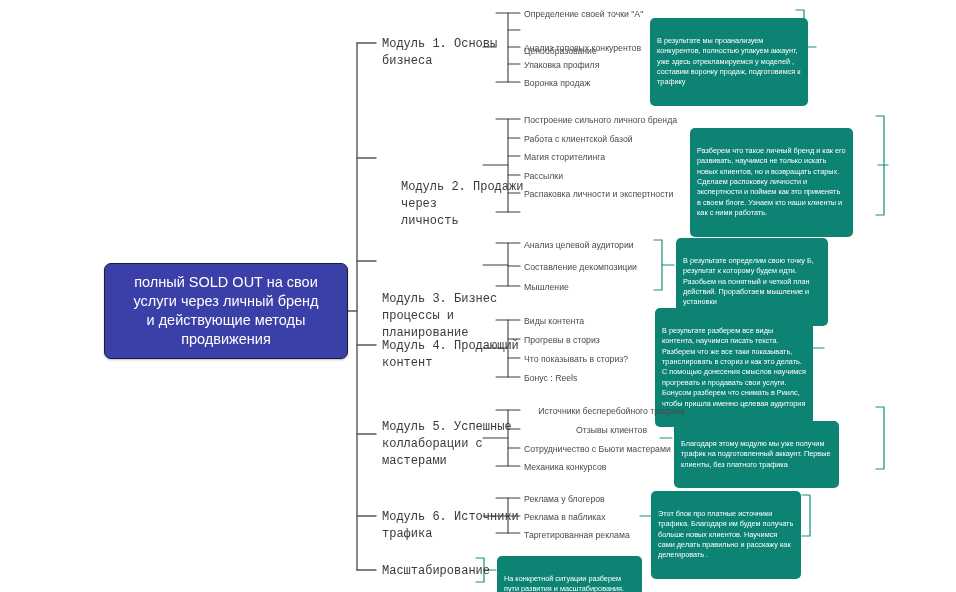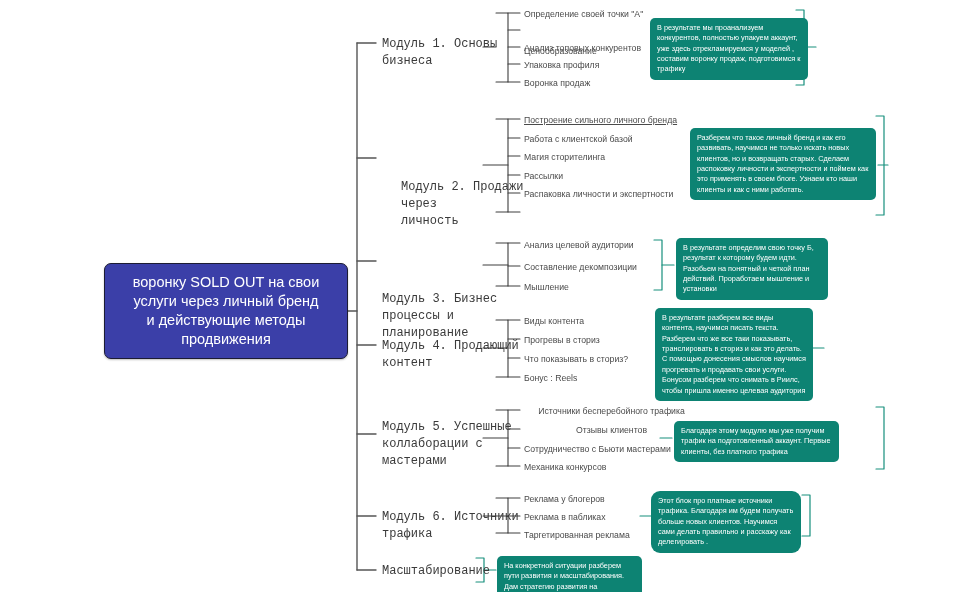--- a/index.html
+++ b/index.html
@@ -51,21 +51,21 @@
 
   
   .callout{
     position:absolute;
     box-sizing:border-box;
     background:#0d8373;
     border-radius:5px;
     color:#ffffff;
     font-size:7.3px;
     line-height:1.42;
-    padding:5px 7px;
+    padding:18px 7px;
     white-space:pre-line;
   }
 </style>
 </head>
 <body>
 
 <div id="canvas">
 
   <svg class="lines" viewBox="0 0 956 592">
     <g fill="none" stroke="#555555" stroke-width="1.4" stroke-linecap="round" stroke-linejoin="round">
@@ -138,48 +138,48 @@
       <path d="M802,495 L810,495 M810,495 L810,536 M810,536 L802,536"></path>
       <path d="M640,516 L652,516"></path>
 
       <path d="M476,558 L484,558 M484,558 L484,582 M484,582 L476,582"></path>
       <path d="M484,570 L496,570"></path>
     </g>
   </svg>
 
   <div class="center-node" style="left:104px;top:263px;width:244px;height:96px;">
     <div>
-      <span>воронку  SOLD OUT на свои</span>
+      <span>полный  SOLD OUT на свои</span>
       <span>услуги через личный бренд</span>
       <span>и действующие методы</span>
       <span>продвижения</span>
     </div>
   </div>
 
   <div class="branch-label" style="left:382px;top:36px;width:135px;">Модуль 1. Основы бизнеса</div>
 
   <div class="sub-item" style="left:524px;top:8px;width:170px;">Определение своей точки "А"</div>
   <div class="sub-item" style="left:524px;top:25px;width:170px;margin-top:20px;">Ценообразование</div>
   <div class="sub-item" style="left:524px;top:42px;width:170px;">Анализ топовых конкурентов</div>
   <div class="sub-item" style="left:524px;top:59px;width:170px;">Упаковка профиля</div>
   <div class="sub-item" style="left:524px;top:77px;width:170px;">Воронка продаж</div>
 
   <div class="callout" style="left:650px;top:18px;width:158px;">В результате мы проанализуем конкурентов, полностью упакуем аккаунт, уже здесь отрекламируемся у моделей , составим воронку продаж, подготовимся к трафику</div>
 
   <div class="branch-label" style="left:401px;top:143px;width:130px;margin-top:36px;">Модуль 2. Продажи через
 личность</div>
 
-  <div class="sub-item" style="left:524px;top:114px;width:185px;text-decoration:underline;">Построение сильного личного бренда</div>
+  <div class="sub-item" style="left:524px;top:114px;width:185px;">Построение сильного личного бренда</div>
   <div class="sub-item" style="left:524px;top:133px;width:185px;">Работа с клиентской базой</div>
   <div class="sub-item" style="left:524px;top:151px;width:185px;">Магия сторителинга</div>
   <div class="sub-item" style="left:524px;top:170px;width:185px;">Рассылки</div>
   <div class="sub-item" style="left:524px;top:188px;width:185px;">Распаковка личности и экспертности</div>
   <div class="sub-item" style="left:524px;top:207px;width:185px;margin-top:32px;">Анализ целевой аудитории</div>
 
-  <div class="callout" style="left:690px;top:128px;width:186px;">Разберем что такое личный бренд и как его развивать, научимся не только искать новых клиентов, но и возвращать старых. Сделаем распоковку личности и экспертности и поймем как это применять в своем блоге. Узнаем кто наши клиенты и как с ними работать.</div>
+  <div class="callout" style="left:690px;top:128px;width:163px;">Разберем что такое личный бренд и как его развивать, научимся не только искать новых клиентов, но и возвращать старых. Сделаем распоковку личности и экспертности и поймем как это применять в своем блоге. Узнаем кто наши клиенты и как с ними работать.</div>
 
   <div class="branch-label" style="left:382px;top:247px;width:142px;margin-top:44px;">Модуль 3. Бизнес процессы и
 планирование</div>
 
   <div class="sub-item" style="left:524px;top:261px;width:160px;">Составление декомпозиции</div>
   <div class="sub-item" style="left:524px;top:281px;width:160px;">Мышление</div>
 
   <div class="callout" style="left:676px;top:238px;width:152px;">В результате определим свою точку Б, результат к которому будем идти. Разобьем на понятный и четкой план действий. Проработаем мышление и установки</div>
 
   <div class="branch-label" style="left:382px;top:338px;width:145px;">Модуль 4. Продающий контент</div>
@@ -200,19 +200,19 @@
   <div class="sub-item" style="left:524px;top:461px;width:175px;">Механика конкурсов</div>
 
   <div class="callout" style="left:674px;top:421px;width:165px;">Благодаря этому модулю мы уже получим трафик на подготовленный аккаунт. Первые клиенты, без платного трафика</div>
 
   <div class="branch-label" style="left:382px;top:509px;width:145px;">Модуль  6. Источники трафика</div>
 
   <div class="sub-item" style="left:524px;top:493px;width:160px;">Реклама у блогеров</div>
   <div class="sub-item" style="left:524px;top:511px;width:160px;">Реклама в пабликах</div>
   <div class="sub-item" style="left:524px;top:529px;width:160px;">Таргетированная реклама</div>
 
-  <div class="callout" style="left:651px;top:491px;width:150px;border-radius:9px;">Этот блок про платные источники трафика. Благодаря им будем получать больше новых клиентов. Научимся сами делать правильно и расскажу как делегировать .</div>
+  <div class="callout" style="left:651px;top:491px;width:150px;">Этот блок про платные источники трафика. Благодаря им будем получать больше новых клиентов. Научимся сами делать правильно и расскажу как делегировать .</div>
 
   <div class="branch-label" style="left:382px;top:563px;width:130px;">Масштабирование</div>
 
   <div class="callout" style="left:497px;top:556px;width:145px;">На конкретной ситуации разберем пути развития и масштабирования. Дам стратегию развития на ближайший год.</div>
 
 </div>
 
 </body></html>

